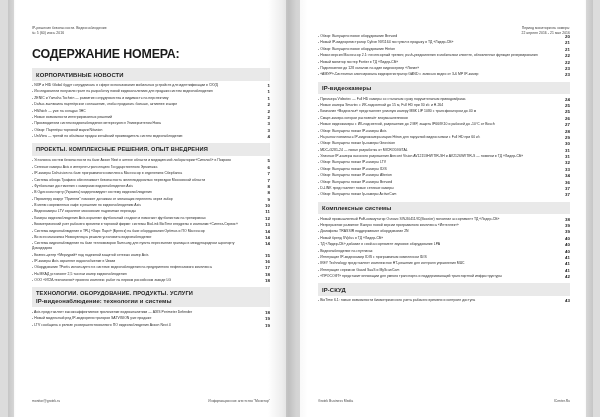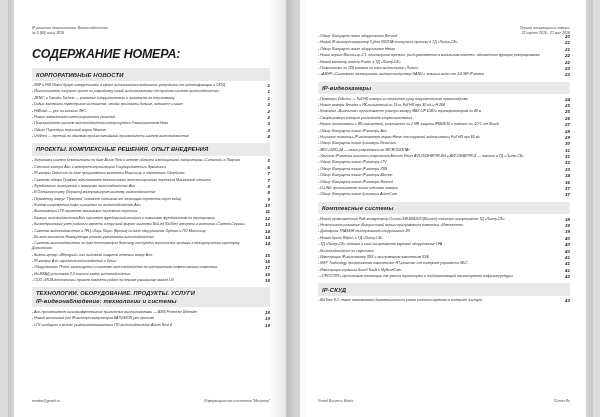--- a/index.html
+++ b/index.html
@@ -18,21 +18,21 @@
   .gutter{
     position:absolute;top:0;left:268px;width:40px;height:417px;
     background:linear-gradient(to right,rgba(0,0,0,0.0) 0%,rgba(0,0,0,0.07) 35%,rgba(0,0,0,0.13) 52%,rgba(0,0,0,0.04) 70%,rgba(0,0,0,0) 100%);
     pointer-events:none;
   }
   .edge-l{position:absolute;top:0;left:8px;width:8px;height:417px;
     background:linear-gradient(to right,rgba(0,0,0,0.10),rgba(0,0,0,0));}
   .edge-r{position:absolute;top:0;left:584px;width:9px;height:417px;
     background:linear-gradient(to left,rgba(0,0,0,0.10),rgba(0,0,0,0));}
 
-  .inner{position:absolute;left:0;right:0;top:0;bottom:0;font-style:italic;}
+  .inner{position:absolute;left:0;right:0;top:0;bottom:0;}
 
   .masthead{
     position:absolute;font-size:3.4px;line-height:5px;color:#3a3a3a;letter-spacing:0.02em;
   }
   .masthead.left{left:18px;top:26px;text-align:left;}
   .masthead.right{right:16px;top:26px;text-align:right;}
 
   .toc-title{
     position:absolute;left:18px;top:46px;
     font-size:13.5px;font-weight:bold;color:#1a1a1a;

